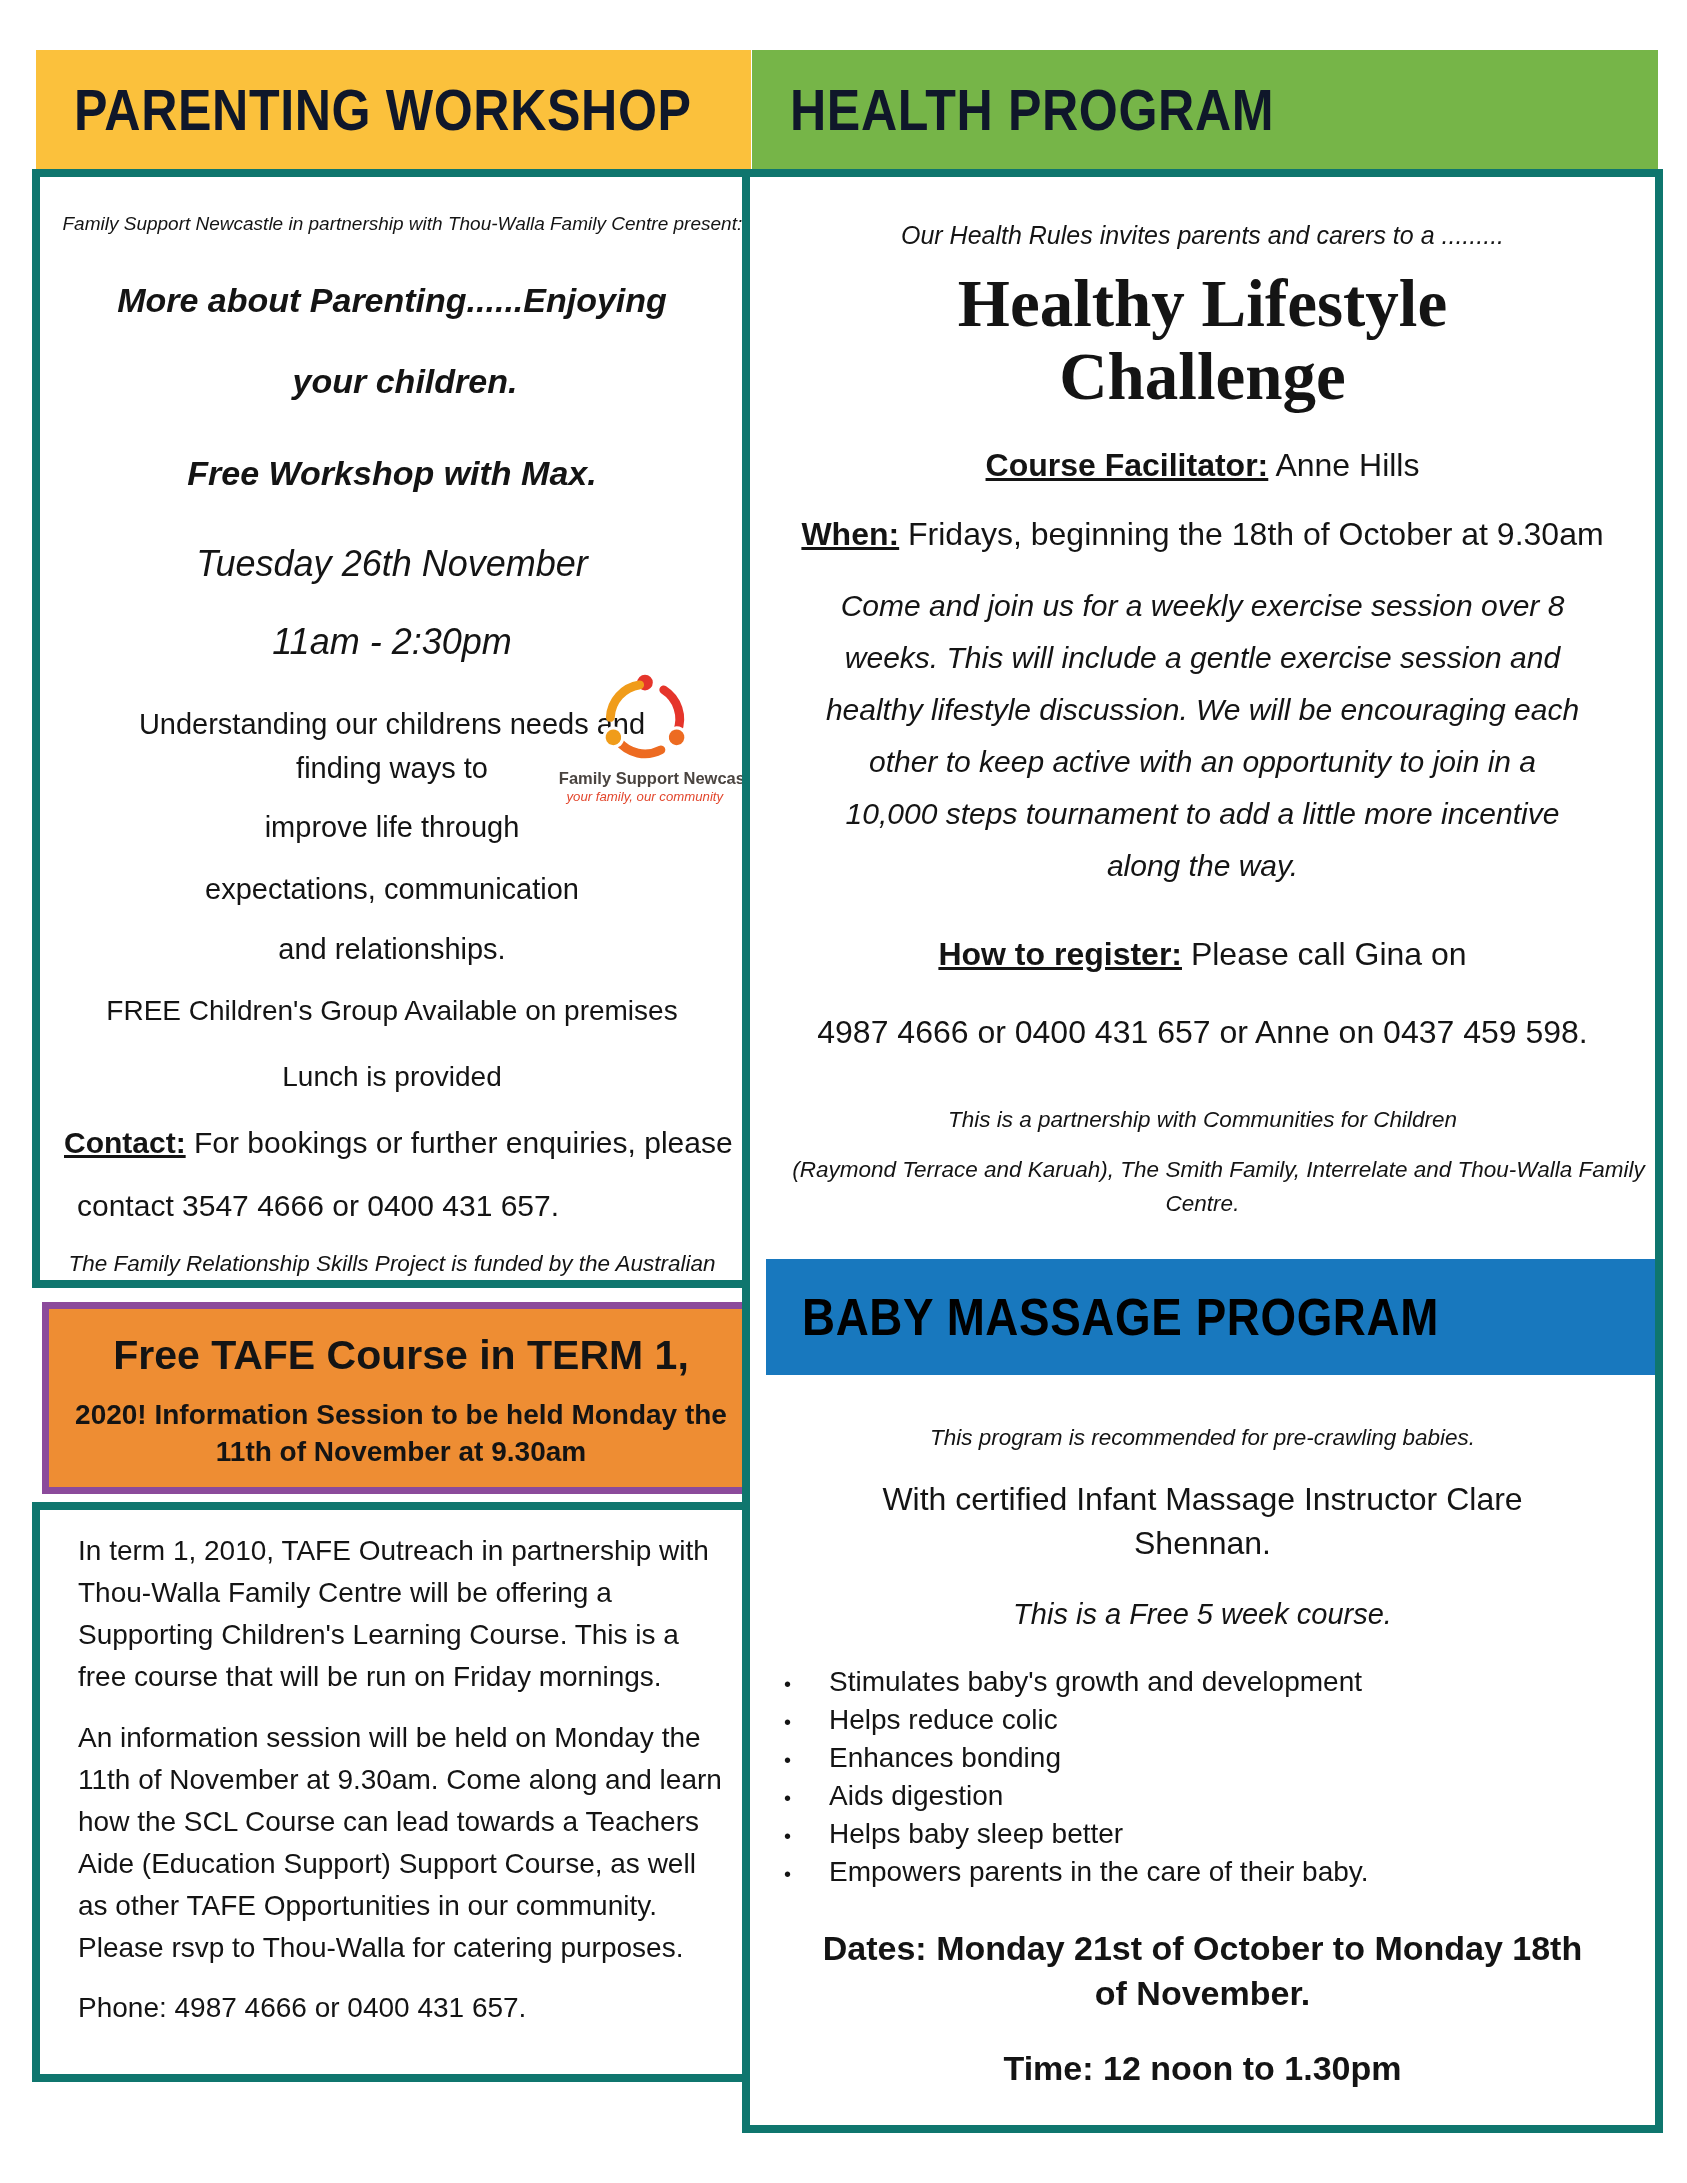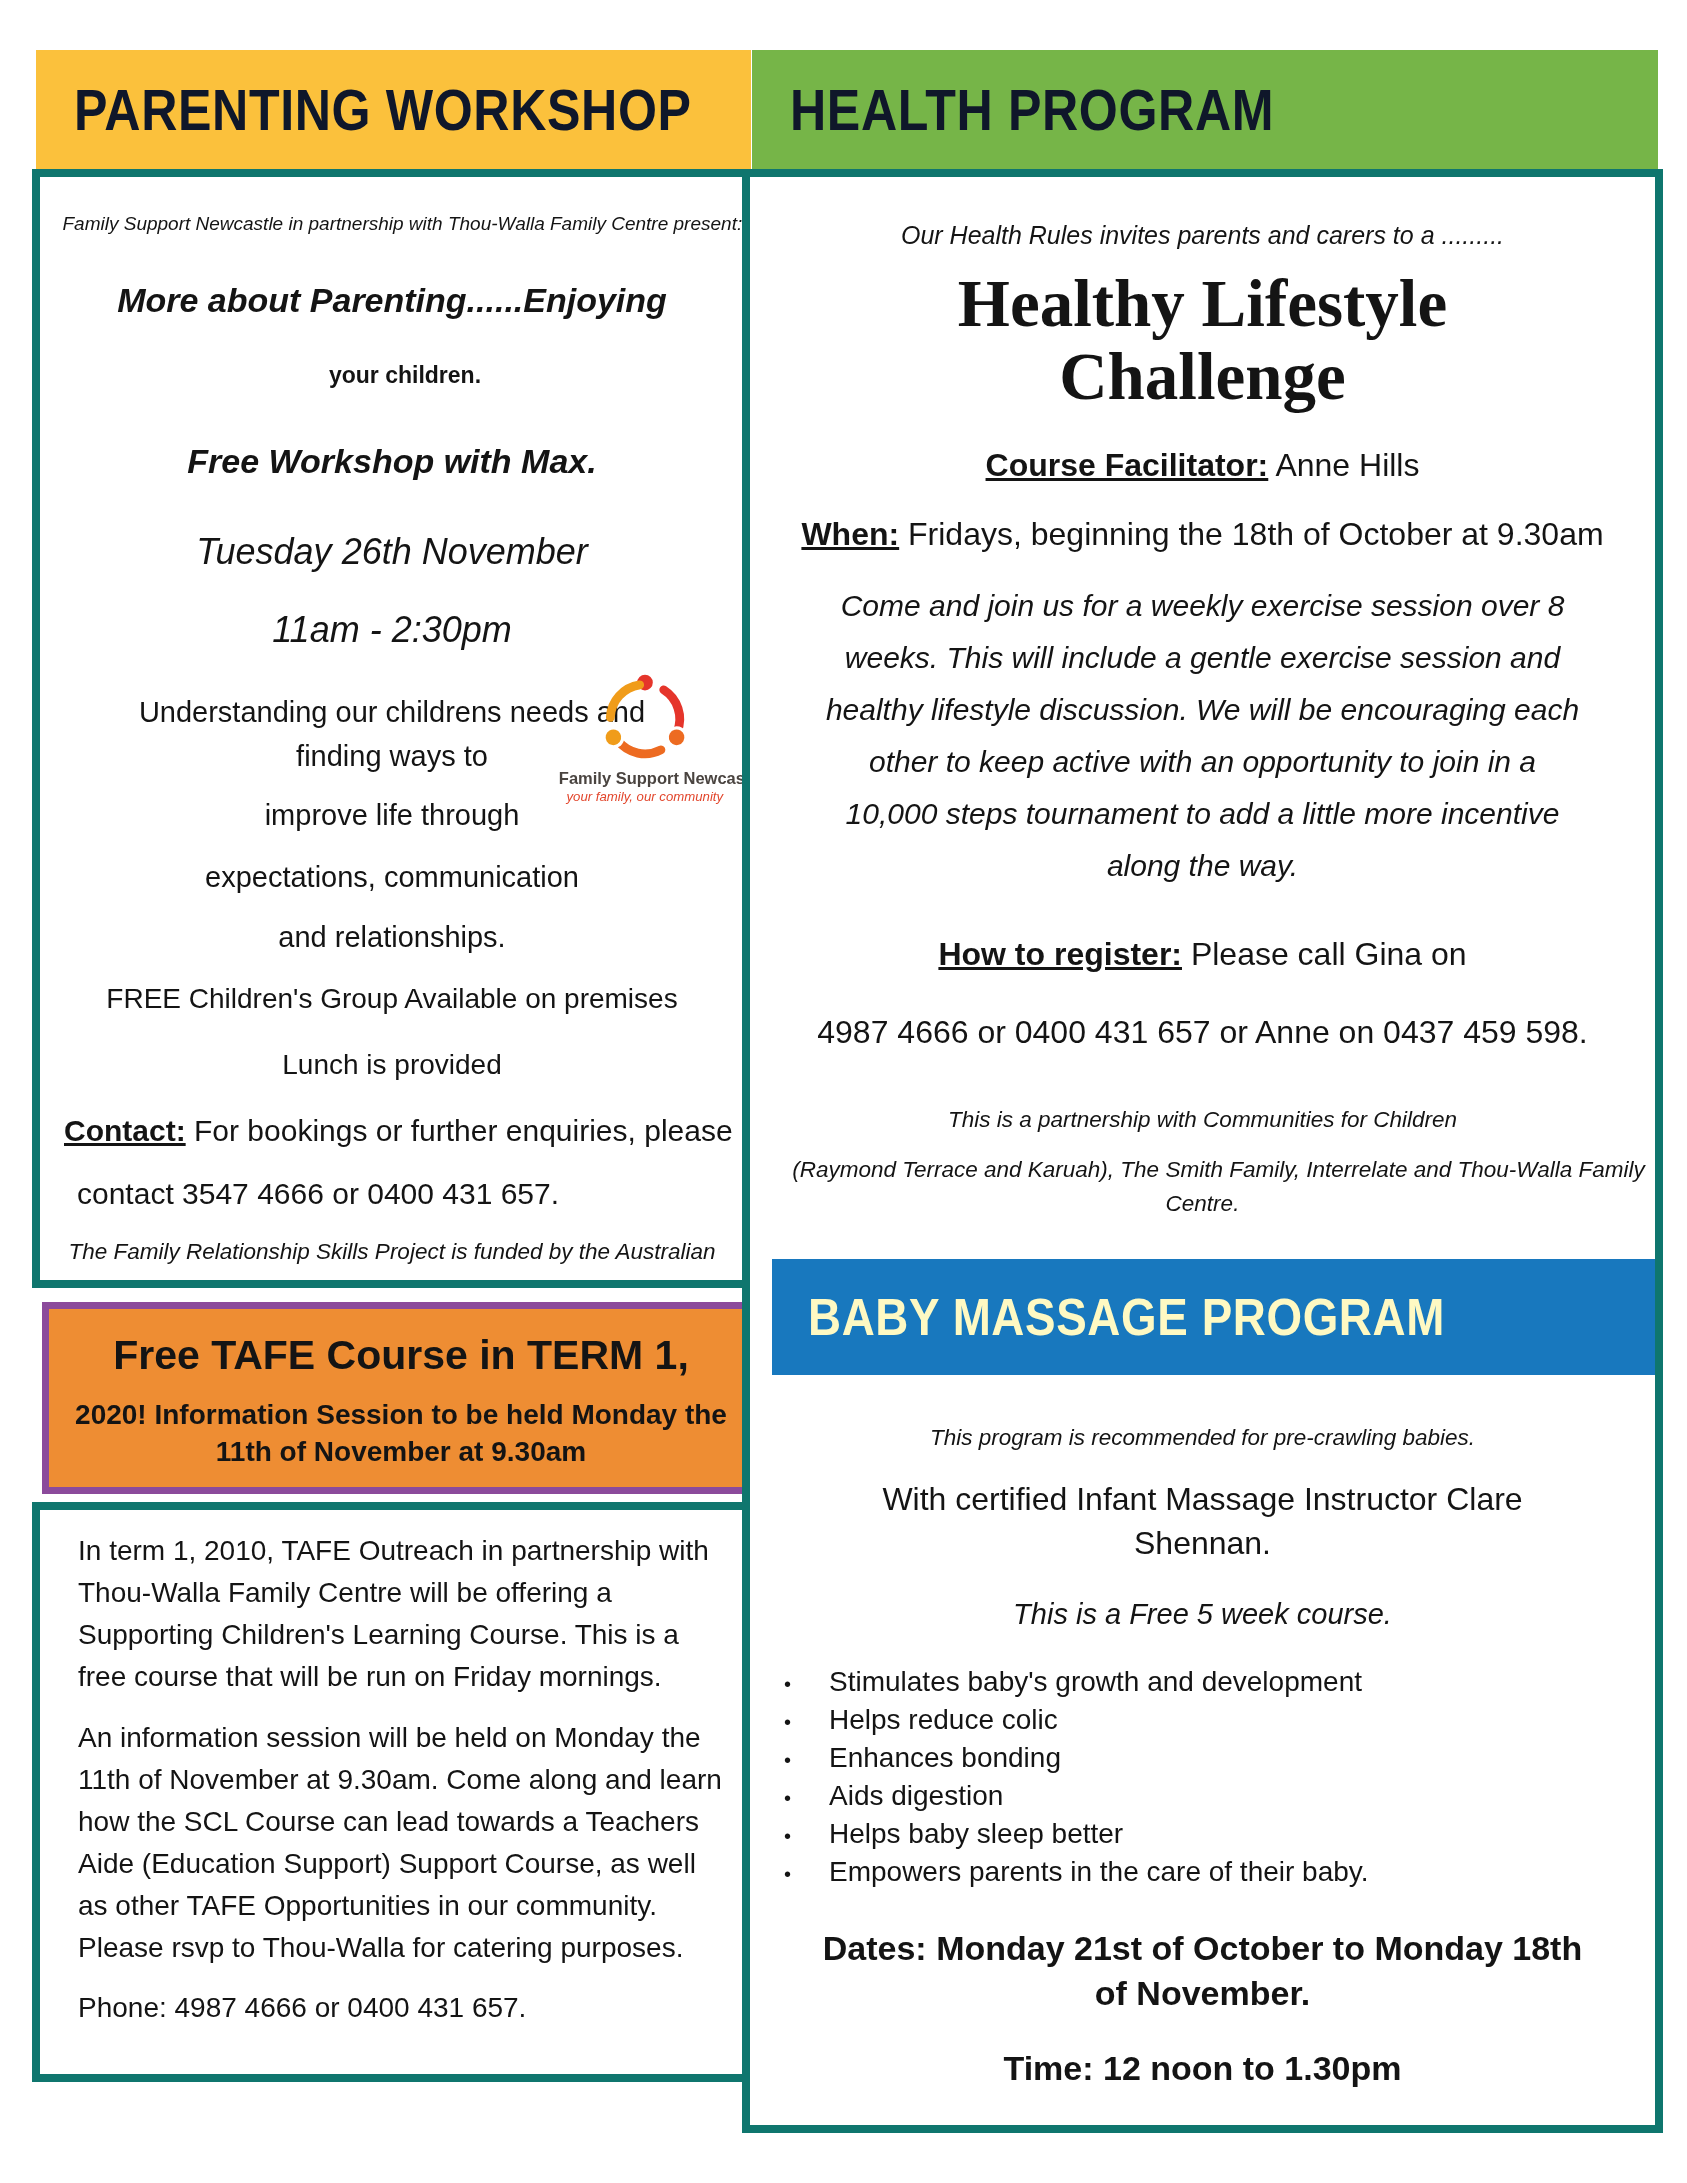--- a/index.html
+++ b/index.html
@@ -19,21 +19,21 @@
   #leftBox2{left:32px;top:1502px;width:720px;height:580px;}
   #rightBox{left:742px;top:169px;width:921px;height:1964px;text-align:center;}
   #tafeBox{
     position:absolute;left:42px;top:1302px;width:718px;height:192px;box-sizing:border-box;
     background:var(--orange);border:7.3px solid var(--purple);text-align:center;overflow:hidden;
   }.b{font-weight:bold}.u{text-decoration:underline}
   .nw{white-space:nowrap}
   
   .lb-intro{margin-top:36px;text-align:left;padding-left:22.5px;font-size:19px;font-style:italic;}
   .lb-title{margin-top:46px;font-size:34px;font-weight:bold;font-style:italic;}
-  .lb-title2{margin-top:42px;font-size:23px;font-weight:bold;margin-left:26px;}
+  .lb-title2{margin-top:42px;font-size:34px;font-weight:bold;font-style:italic;margin-left:26px;}
   .lb-sub{margin-top:53px;font-size:34px;font-weight:bold;font-style:italic;}
   .lb-date{margin-top:50px;font-size:36px;font-style:italic;}
   .lb-time{margin-top:36px;font-size:36px;font-style:italic;}
   .lb-body1{margin-top:45px;font-size:29px;}
   .lb-body2{margin-top:10.6px;font-size:29px;}
   .lb-body3{margin-top:26.5px;font-size:29px;}
   .lb-body4{margin-top:29px;font-size:29px;}
   .lb-body5{margin-top:26.5px;font-size:29px;}
   .lb-free{margin-top:29px;font-size:28px;}
   .lb-lunch{margin-top:34px;font-size:28px;}
@@ -54,21 +54,21 @@
   .rb-title{margin-top:17px;font-size:67px;line-height:73px;font-family:"Liberation Serif",serif;font-weight:bold;}
   .rb-fac{margin-top:34px;font-size:32px;}
   .rb-when{margin-top:32px;font-size:32px;}
   .rb-desc{margin-top:26.5px;font-size:30px;font-style:italic;line-height:52px;}
   .rb-reg{margin-top:44px;font-size:32px;}
   .rb-phones{margin-top:41px;font-size:32px;}
   .rb-part1{margin-top:56px;font-size:22.5px;font-style:italic;}
   .rb-part2{margin-top:24px;font-size:22.5px;font-style:italic;padding-left:32px;}
   .rb-part3{margin-top:8px;font-size:22.5px;font-style:italic;}
   .blueband{
-    margin:42px 0 0 22px;height:116px;background:var(--blue);color:#fef9c3;
+    margin:42px 0 0 16px;height:116px;background:var(--blue);color:#000000;
     display:flex;align-items:center;padding-left:36px;font-weight:bold;font-size:52px;
   }
   .blueband .btxt{transform:scaleX(0.88);transform-origin:left center;white-space:nowrap;letter-spacing:0.7px;}
   .rb-note{margin-top:50px;font-size:22.5px;font-style:italic;}
   .rb-instr{margin-top:26.5px;font-size:32px;line-height:44px;}
   .rb-course{margin-top:33px;font-size:29px;font-style:italic;}
   .blist{margin-top:33px;text-align:left;padding-left:34px;font-size:28px;}
   .brow{display:flex;align-items:baseline;line-height:35px;}
   .brow .dot{width:18.5px;font-size:20px;flex:0 0 18.5px;}
   .brow .btext{padding-left:26.5px;}

